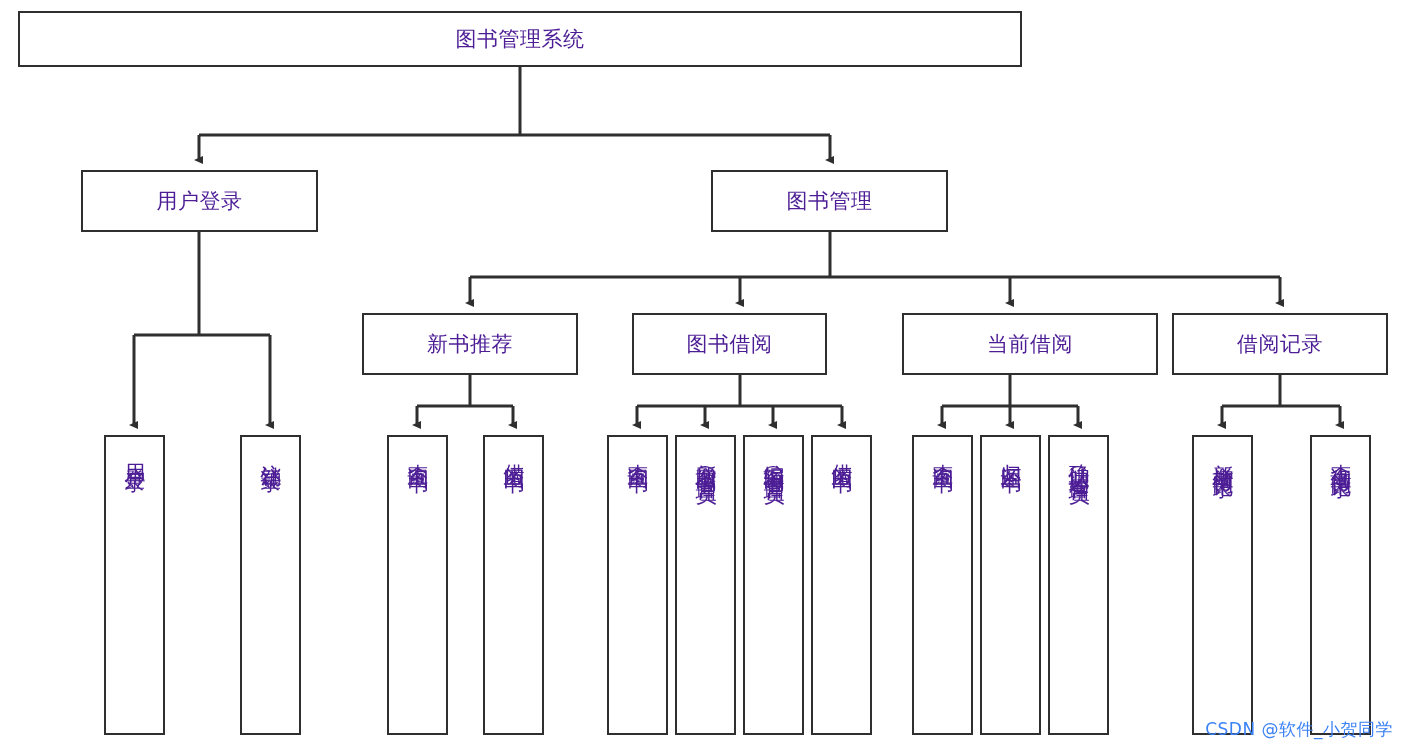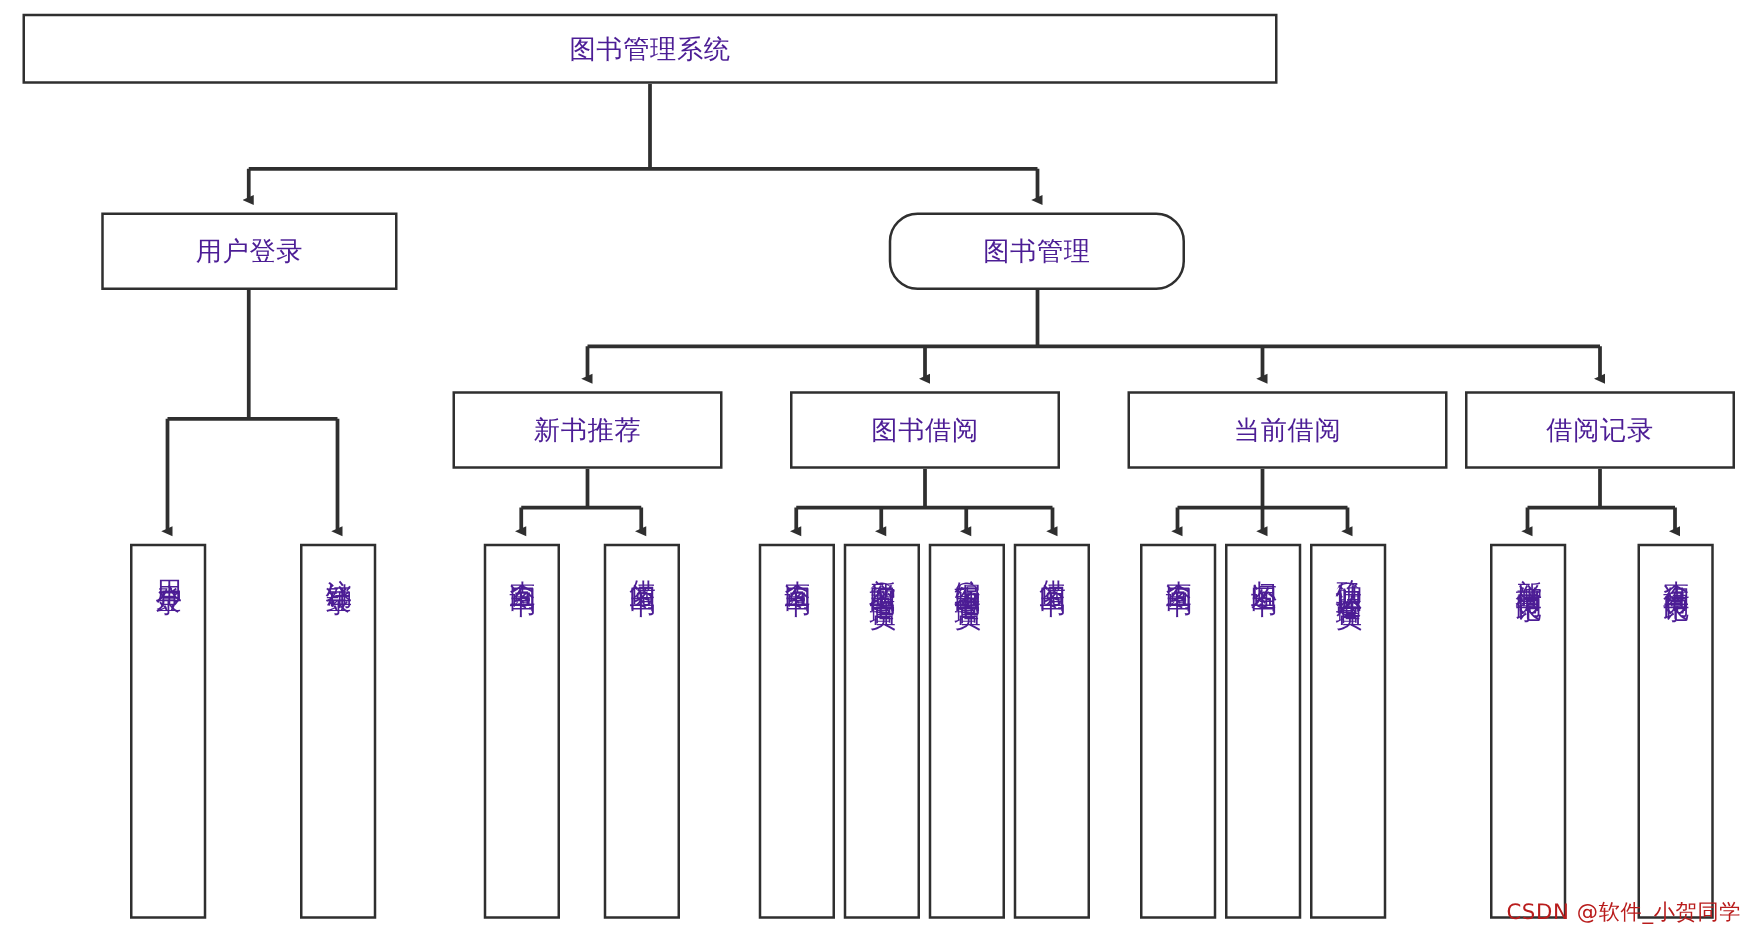--- a/index.html
+++ b/index.html
@@ -54,21 +54,21 @@
     font-size: 21px;
     letter-spacing: 3px;
     line-height: 1;
     white-space: nowrap;
   }
   #watermark {
     position: absolute;
     right: 12px;
     bottom: 6px;
     font-size: 17px;
-    color: #b91c1c;
+    color: #3b82f6;
     letter-spacing: 0.5px;
     white-space: nowrap;
   }
 </style>
 </head>
 <body>
 
 <div id="canvas">
 
   <svg class="edges" viewBox="0 0 1405 747">
@@ -121,28 +121,28 @@
     </g>
   </svg>
 
   <div class="node horizontal" style="left:18px; top:11px; width:1004px; height:56px;">
     <span class="label">图书管理系统</span>
   </div>
 
   <div class="node horizontal" style="left:81px; top:170px; width:237px; height:62px;">
     <span class="label">用户登录</span>
   </div>
-  <div class="node horizontal" style="left:711px; top:170px; width:237px; height:62px;border-radius:23px;">
+  <div class="node horizontal" style="left:711px; top:170px; width:237px; height:62px;">
     <span class="label">图书管理</span>
   </div>
 
   <div class="node horizontal" style="left:362px; top:313px; width:216px; height:62px;">
     <span class="label">新书推荐</span>
   </div>
-  <div class="node horizontal" style="left:632px; top:313px; width:216px; height:62px;">
+  <div class="node horizontal" style="left:632px; top:313px; width:195px; height:62px;">
     <span class="label">图书借阅</span>
   </div>
   <div class="node horizontal" style="left:902px; top:313px; width:256px; height:62px;">
     <span class="label">当前借阅</span>
   </div>
   <div class="node horizontal" style="left:1172px; top:313px; width:216px; height:62px;">
     <span class="label">借阅记录</span>
   </div>
 
   <div class="node vertical" style="left:104px; top:435px; width:61px; height:300px;">

